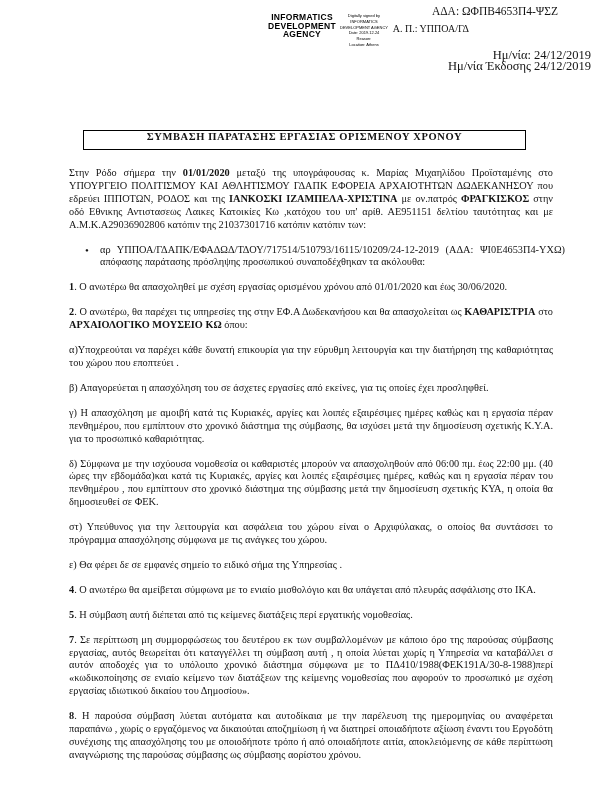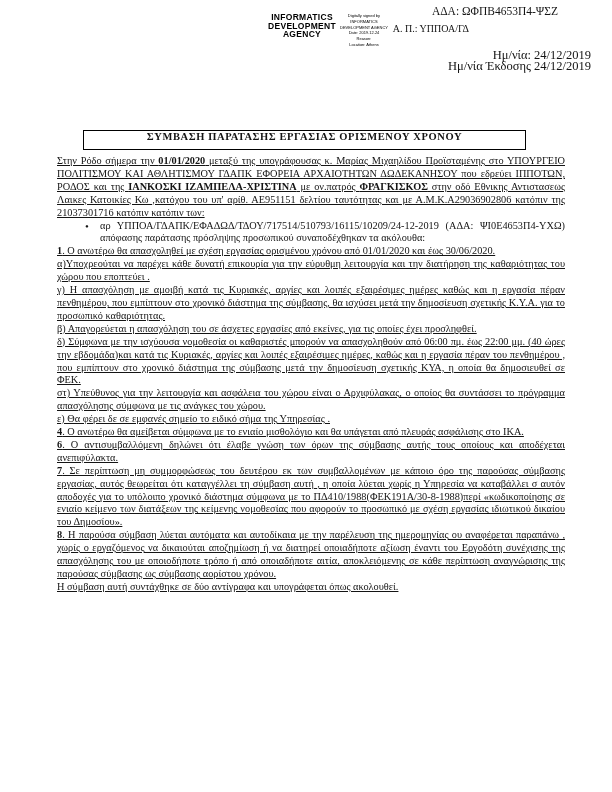--- a/index.html
+++ b/index.html
@@ -50,21 +50,21 @@
   .title-text {
     font-weight: bold; font-size: 10.5px; letter-spacing: 0.6px;
     white-space: nowrap;
   }
 
   
   .body-block {
     position: absolute; left: 57px; top: 155px; width: 508px;
     font-size: 10.3px; line-height: 12.9px; text-align: justify;
   }
-  .para { margin: 0; text-align: justify; text-decoration: underline; }
+  .para { margin: 12px; text-align: justify; }
   .bold { font-weight: bold; }
   ul.bullets { margin: 0; padding: 0; list-style: none; }
   .bullet { position: relative; padding-left: 43px; text-align: justify; }
   .bullet::before {
     content: "\2022";
     position: absolute; left: 28px; top: 0;
     font-size: 11px;
   }
 </style>
 </head>
@@ -102,27 +102,27 @@
     <span class="title-text">ΣΥΜΒΑΣΗ ΠΑΡΑΤΑΣΗΣ ΕΡΓΑΣΙΑΣ ΟΡΙΣΜΕΝΟΥ ΧΡΟΝΟΥ</span>
   </div>
 
   <div class="body-block">
     <div class="para"><span>Στην Ρόδο σήμερα την </span><span class="bold">01/01/2020</span><span> μεταξύ της υπογράφουσας κ. Μαρίας Μιχαηλίδου Προϊσταμένης στο ΥΠΟΥΡΓΕΙΟ ΠΟΛΙΤΙΣΜΟΥ ΚΑΙ ΑΘΛΗΤΙΣΜΟΥ ΓΔΑΠΚ ΕΦΟΡΕΙΑ ΑΡΧΑΙΟΤΗΤΩΝ ΔΩΔΕΚΑΝΗΣΟΥ που εδρεύει ΙΠΠΟΤΩΝ, ΡΟΔΟΣ και της </span><span class="bold">ΙΑΝΚΟΣΚΙ ΙΖΑΜΠΕΛΑ-ΧΡΙΣΤΙΝΑ</span><span> με ον.πατρός </span><span class="bold">ΦΡΑΓΚΙΣΚΟΣ</span><span> στην οδό Εθνικης Αντιστασεως Λαικες Κατοικίες Κω ,κατόχου του υπ' αρίθ. ΑΕ951151 δελτίου ταυτότητας και με Α.Μ.Κ.Α29036902806 κατόπιν της 21037301716 κατόπιν κατόπιν των:</span></div>
     <ul class="bullets">
         <li class="bullet">αρ ΥΠΠΟΑ/ΓΔΑΠΚ/ΕΦΑΔΩΔ/ΤΔΟΥ/717514/510793/16115/10209/24-12-2019 (ΑΔΑ: ΨΙ0Ε4653Π4-ΥΧΩ) απόφασης παράτασης πρόσληψης προσωπικού συναποδέχθηκαν τα ακόλουθα:</li>
       </ul>
     <div>
         <div class="para"><span class="bold">1</span><span>. Ο ανωτέρω θα απασχοληθεί με σχέση εργασίας ορισμένου χρόνου από 01/01/2020 και έως 30/06/2020.</span></div>
+        <div class="para"><span class="bold">2</span><span>. Ο ανωτέρω, θα παρέχει τις υπηρεσίες της στην ΕΦ.Α Δωδεκανήσου και θα απασχολείται ως </span><span class="bold">ΚΑΘΑΡΙΣΤΡΙΑ</span><span> στο </span><span class="bold">ΑΡΧΑΙΟΛΟΓΙΚΟ ΜΟΥΣΕΙΟ ΚΩ</span><span> όπου:</span></div>
         <div class="para"><span>α)Υποχρεούται να παρέχει κάθε δυνατή επικουρία για την εύρυθμη λειτουργία και την διατήρηση της καθαριότητας του χώρου που εποπτεύει .</span></div>
+        <div class="para"><span>β) Απαγορεύεται η απασχόληση του σε άσχετες εργασίες από εκείνες, για τις οποίες έχει προσληφθεί.</span></div>
         <div class="para"><span>γ) Η απασχόληση με αμοιβή κατά τις Κυριακές, αργίες και λοιπές εξαιρέσιμες ημέρες καθώς και η εργασία πέραν πενθημέρου, που εμπίπτουν στο χρονικό διάστημα της σύμβασης, θα ισχύσει μετά την δημοσίευση σχετικής Κ.Υ.Α. για το προσωπικό καθαριότητας.</span></div>
-        <div class="para"><span>β) Απαγορεύεται η απασχόληση του σε άσχετες εργασίες από εκείνες, για τις οποίες έχει προσληφθεί.</span></div>
         <div class="para"><span>δ) Σύμφωνα με την ισχύουσα νομοθεσία οι καθαριστές μπορούν να απασχοληθούν από 06:00 πμ. έως 22:00 μμ. (40 ώρες την εβδομάδα)και κατά τις Κυριακές, αργίες και λοιπές εξαιρέσιμες ημέρες, καθώς και η εργασία πέραν του πενθημέρου , που εμπίπτουν στο χρονικό διάστημα της σύμβασης μετά την δημοσίευση σχετικής ΚΥΑ, η οποία θα δημοσιευθεί σε ΦΕΚ.</span></div>
         <div class="para"><span>στ) Υπεύθυνος για την λειτουργία και ασφάλεια του χώρου είναι ο Αρχιφύλακας, ο οποίος θα συντάσσει το πρόγραμμα απασχόλησης σύμφωνα με τις ανάγκες του χώρου.</span></div>
         <div class="para"><span>ε)  Θα φέρει δε σε εμφανές σημείο το ειδικό σήμα της Υπηρεσίας .</span></div>
         <div class="para"><span class="bold">4</span><span>.   Ο ανωτέρω θα αμείβεται σύμφωνα με το ενιαίο μισθολόγιο και θα υπάγεται από πλευράς ασφάλισης στο ΙΚΑ.</span></div>
-        <div class="para"><span class="bold">6</span><span>.  Ο αντισυμβαλλόμενη δηλώνει ότι έλαβε γνώση των όρων της σύμβασης αυτής τους οποίους και αποδέχεται  ανεπιφύλακτα.</span></div>
+        <div class="para"><span class="bold">5</span><span>.  Η σύμβαση αυτή διέπεται από τις κείμενες διατάξεις περί εργατικής νομοθεσίας.</span></div>
         <div class="para"><span class="bold">7</span><span>.  Σε περίπτωση μη συμμορφώσεως του δευτέρου εκ των συμβαλλομένων με κάποιο όρο της παρούσας σύμβασης εργασίας, αυτός θεωρείται ότι καταγγέλλει τη σύμβαση αυτή , η οποία λύεται χωρίς η Υπηρεσία να καταβάλλει σ αυτόν αποδοχές για το υπόλοιπο χρονικό διάστημα σύμφωνα με το ΠΔ410/1988(ΦΕΚ191Α/30-8-1988)περί «κωδικοποίησης σε ενιαίο κείμενο των διατάξεων της κείμενης νομοθεσίας που αφορούν το προσωπικό με σχέση εργασίας ιδιωτικού δικαίου του Δημοσίου».</span></div>
         <div class="para"><span class="bold">8</span><span>.  Η παρούσα σύμβαση λύεται αυτόματα και αυτοδίκαια με την παρέλευση της ημερομηνίας ου αναφέρεται παραπάνω , χωρίς ο εργαζόμενος να δικαιούται αποζημίωση ή να διατηρεί οποιαδήποτε αξίωση έναντι του Εργοδότη συνέχισης της απασχόλησης του με οποιοδήποτε τρόπο ή από οποιαδήποτε αιτία, αποκλειόμενης σε κάθε περίπτωση αναγνώρισης της παρούσας σύμβασης ως σύμβασης αορίστου χρόνου.</span></div>
-        <div class="para"><span>Η σύμβαση αυτή συντάχθηκε σε δύο αντίγραφα και υπογράφεται όπως ακολουθεί.</span></div>
       </div>
   </div>
 
 </div>
 
 </body></html>

